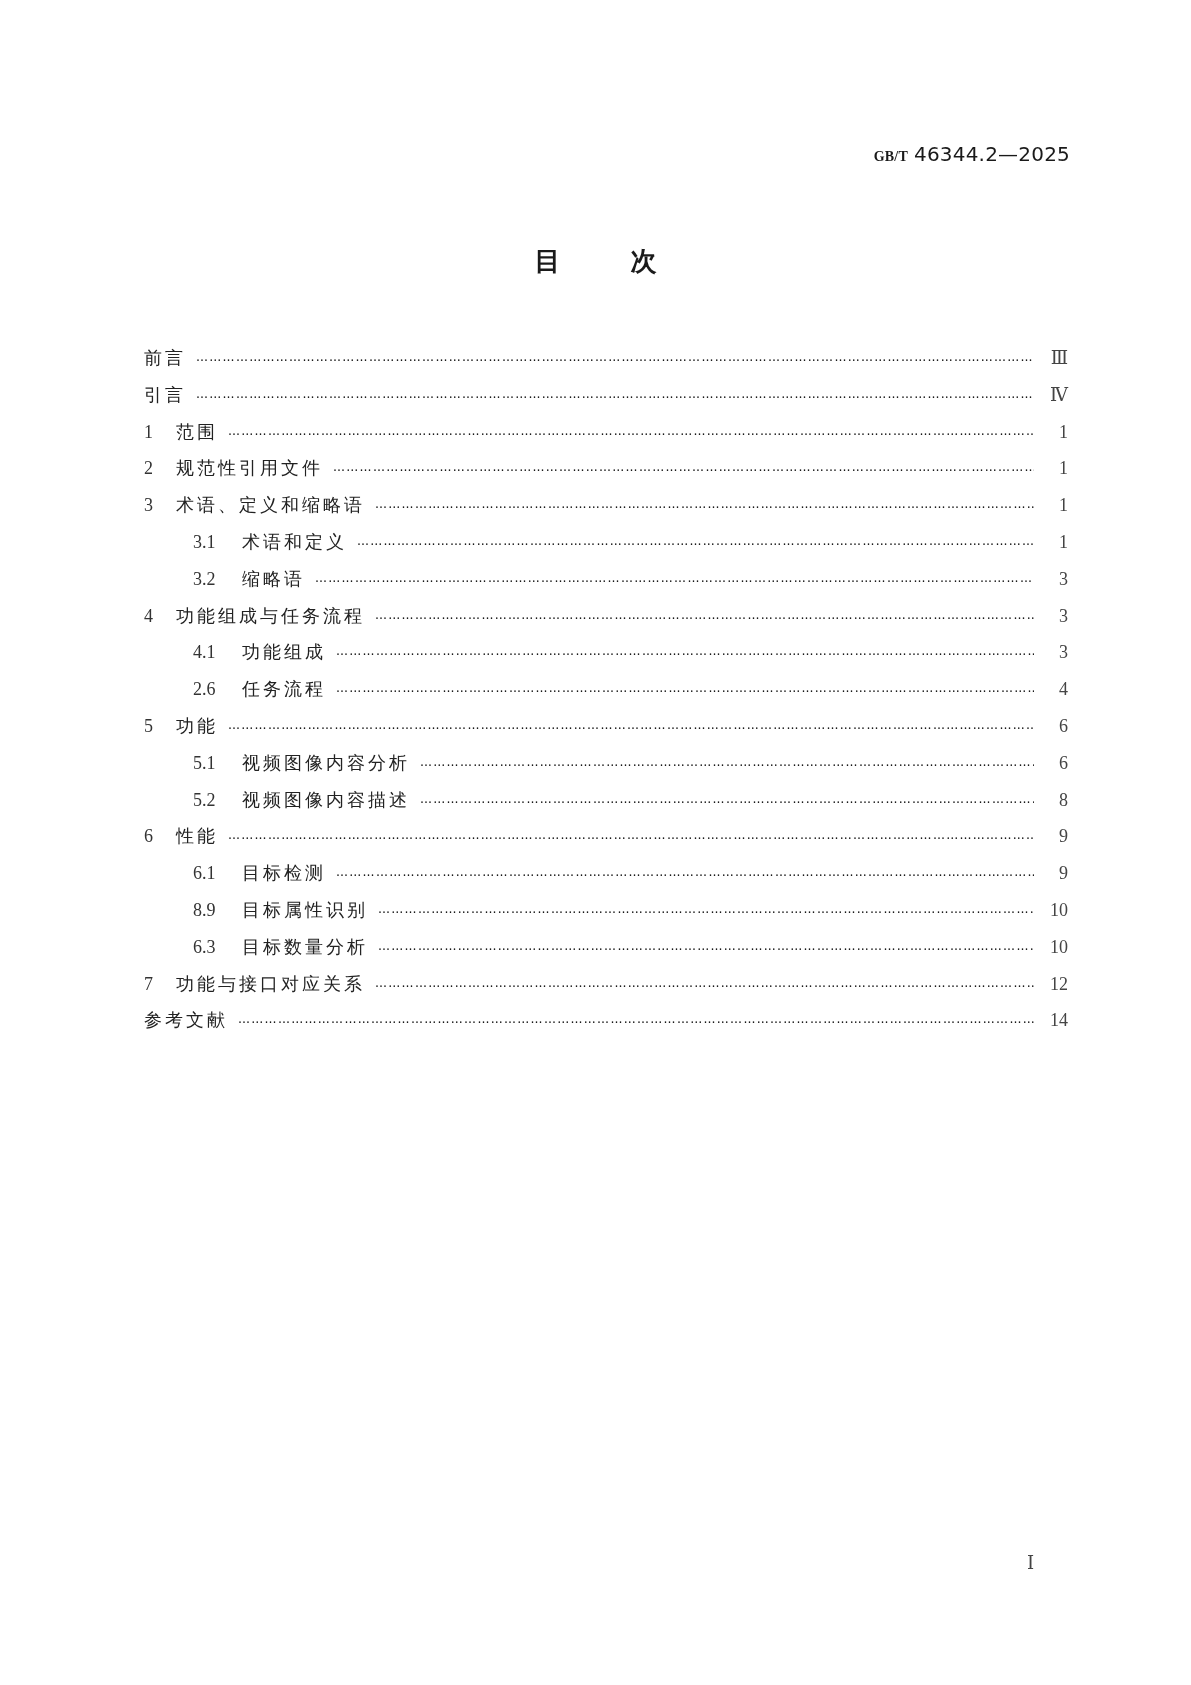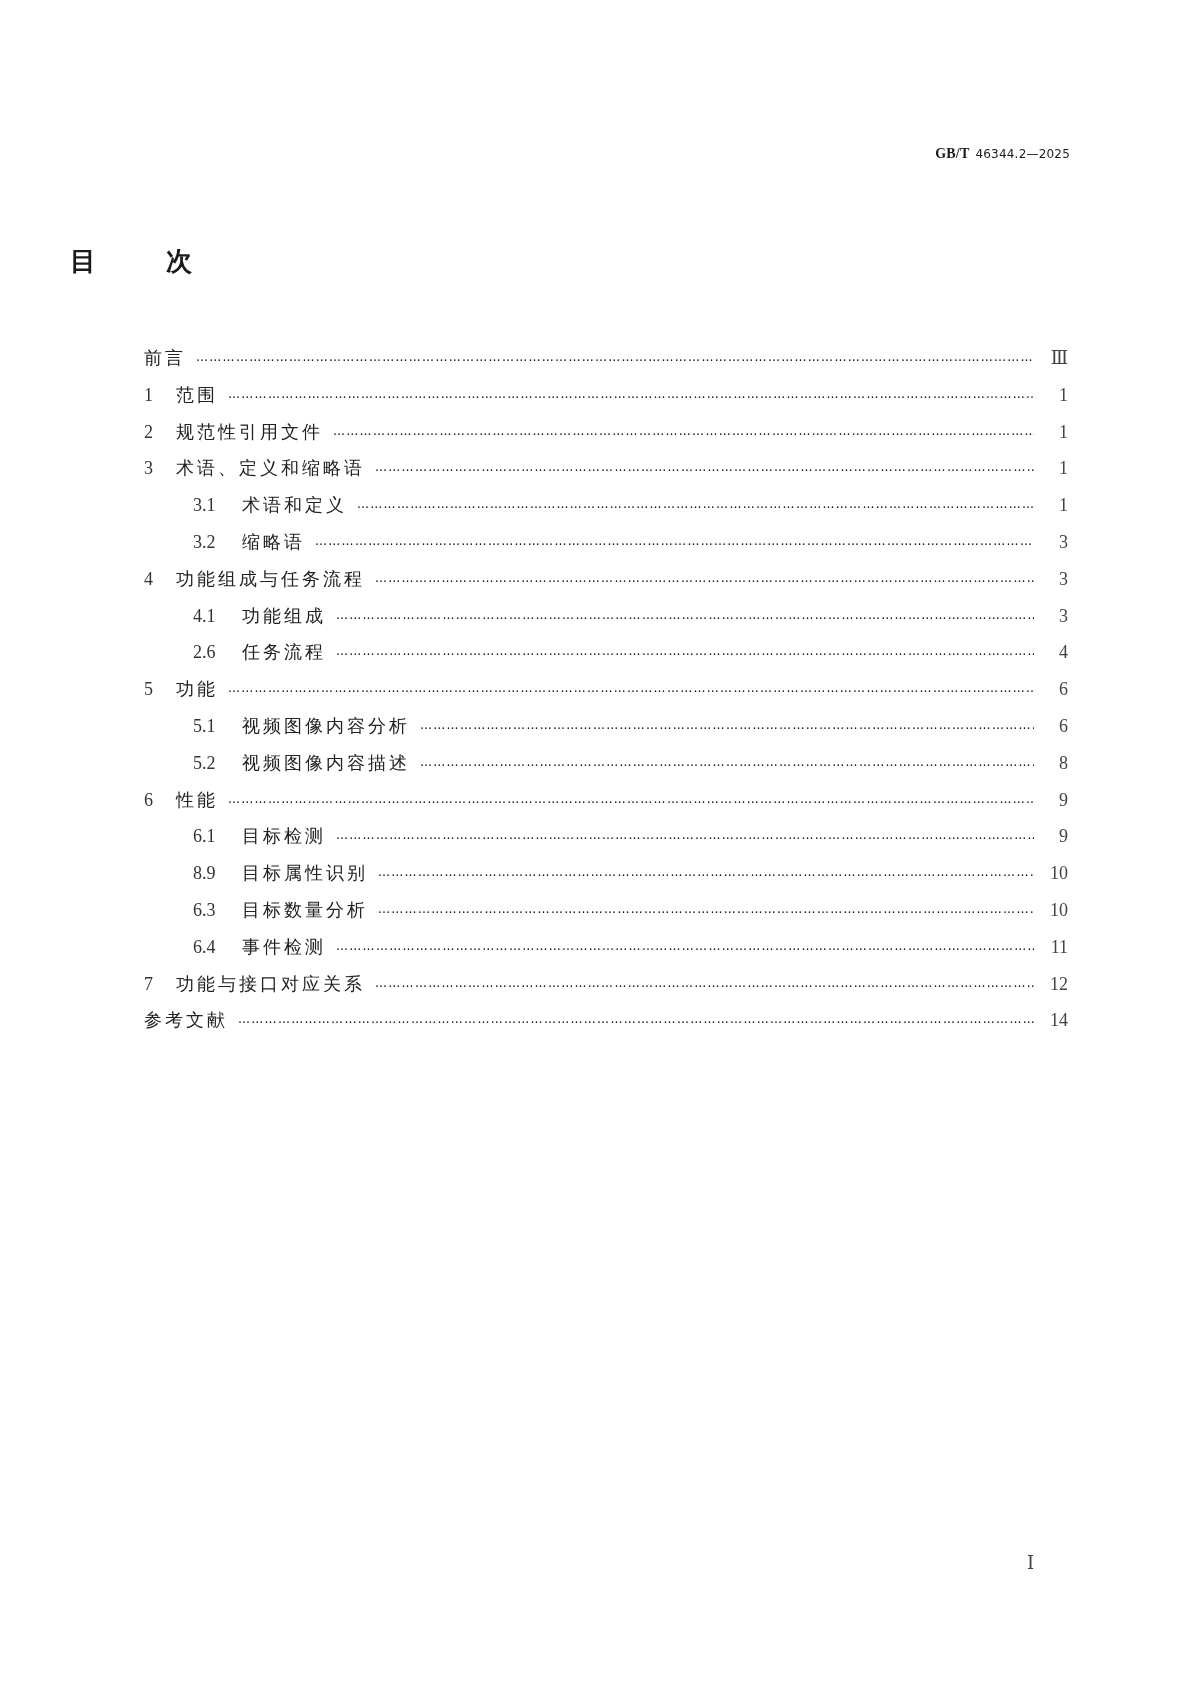--- a/index.html
+++ b/index.html
@@ -23,28 +23,29 @@
     letter-spacing: 0.2px;
     white-space: nowrap;
   }
   .doc-code .prefix {
     font-family: "Liberation Serif", "DejaVu Serif", serif;
     font-weight: bold;
     font-size: 14px;
   }
   .doc-code .num {
     font-family: "DejaVu Sans", "Liberation Sans", sans-serif;
-    font-size: 12px;
+    font-size: 20px;
     margin-left: 6px;
   }
   .toc-title {
     position: absolute;
     top: 244px;
     left: 0;
     width: 1191px;
+    text-align: center;
     font-family: "DejaVu Sans", "Liberation Sans", sans-serif;
     font-size: 26px;
     font-weight: bold;
     letter-spacing: 70px;
     text-indent: 70px;
   }
   .toc {
     position: absolute;
     top: 340px;
     left: 144px;
@@ -112,20 +113,25 @@
 
 <div class="toc-title">目次</div>
 
 <div class="toc" id="toc">
     <div class="toc-row level-1">
       <span class="toc-label">前言</span>
       <span class="toc-leader"></span>
       <span class="toc-page">Ⅲ</span>
     </div>
     <div class="toc-row level-1">
+      <span class="toc-label">引言</span>
+      <span class="toc-leader"></span>
+      <span class="toc-page">Ⅳ</span>
+    </div>
+    <div class="toc-row level-1">
       <span class="toc-num">1</span>
       <span class="toc-label">范围</span>
       <span class="toc-leader"></span>
       <span class="toc-page">1</span>
     </div>
     <div class="toc-row level-1">
       <span class="toc-num">2</span>
       <span class="toc-label">规范性引用文件</span>
       <span class="toc-leader"></span>
       <span class="toc-page">1</span>
@@ -201,26 +207,20 @@
       <span class="toc-label">目标属性识别</span>
       <span class="toc-leader"></span>
       <span class="toc-page">10</span>
     </div>
     <div class="toc-row level-2">
       <span class="toc-num">6.3</span>
       <span class="toc-label">目标数量分析</span>
       <span class="toc-leader"></span>
       <span class="toc-page">10</span>
     </div>
-    <div class="toc-row level-2">
-      <span class="toc-num">6.4</span>
-      <span class="toc-label">事件检测</span>
-      <span class="toc-leader"></span>
-      <span class="toc-page">11</span>
-    </div>
     <div class="toc-row level-1">
       <span class="toc-num">7</span>
       <span class="toc-label">功能与接口对应关系</span>
       <span class="toc-leader"></span>
       <span class="toc-page">12</span>
     </div>
     <div class="toc-row level-1">
       <span class="toc-label">参考文献</span>
       <span class="toc-leader"></span>
       <span class="toc-page">14</span>

